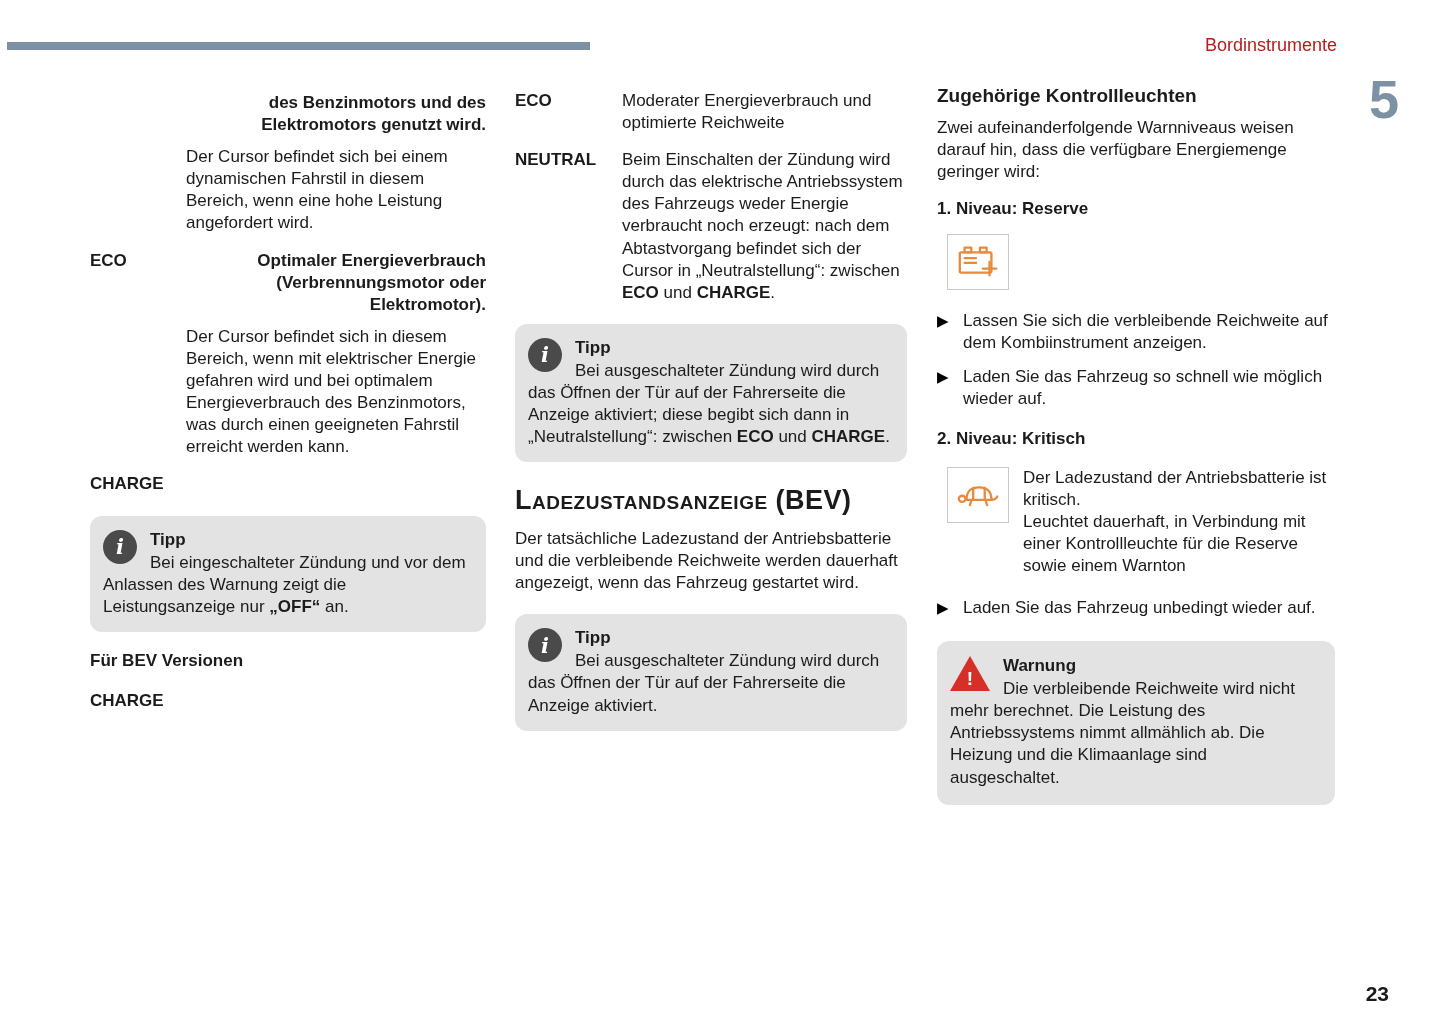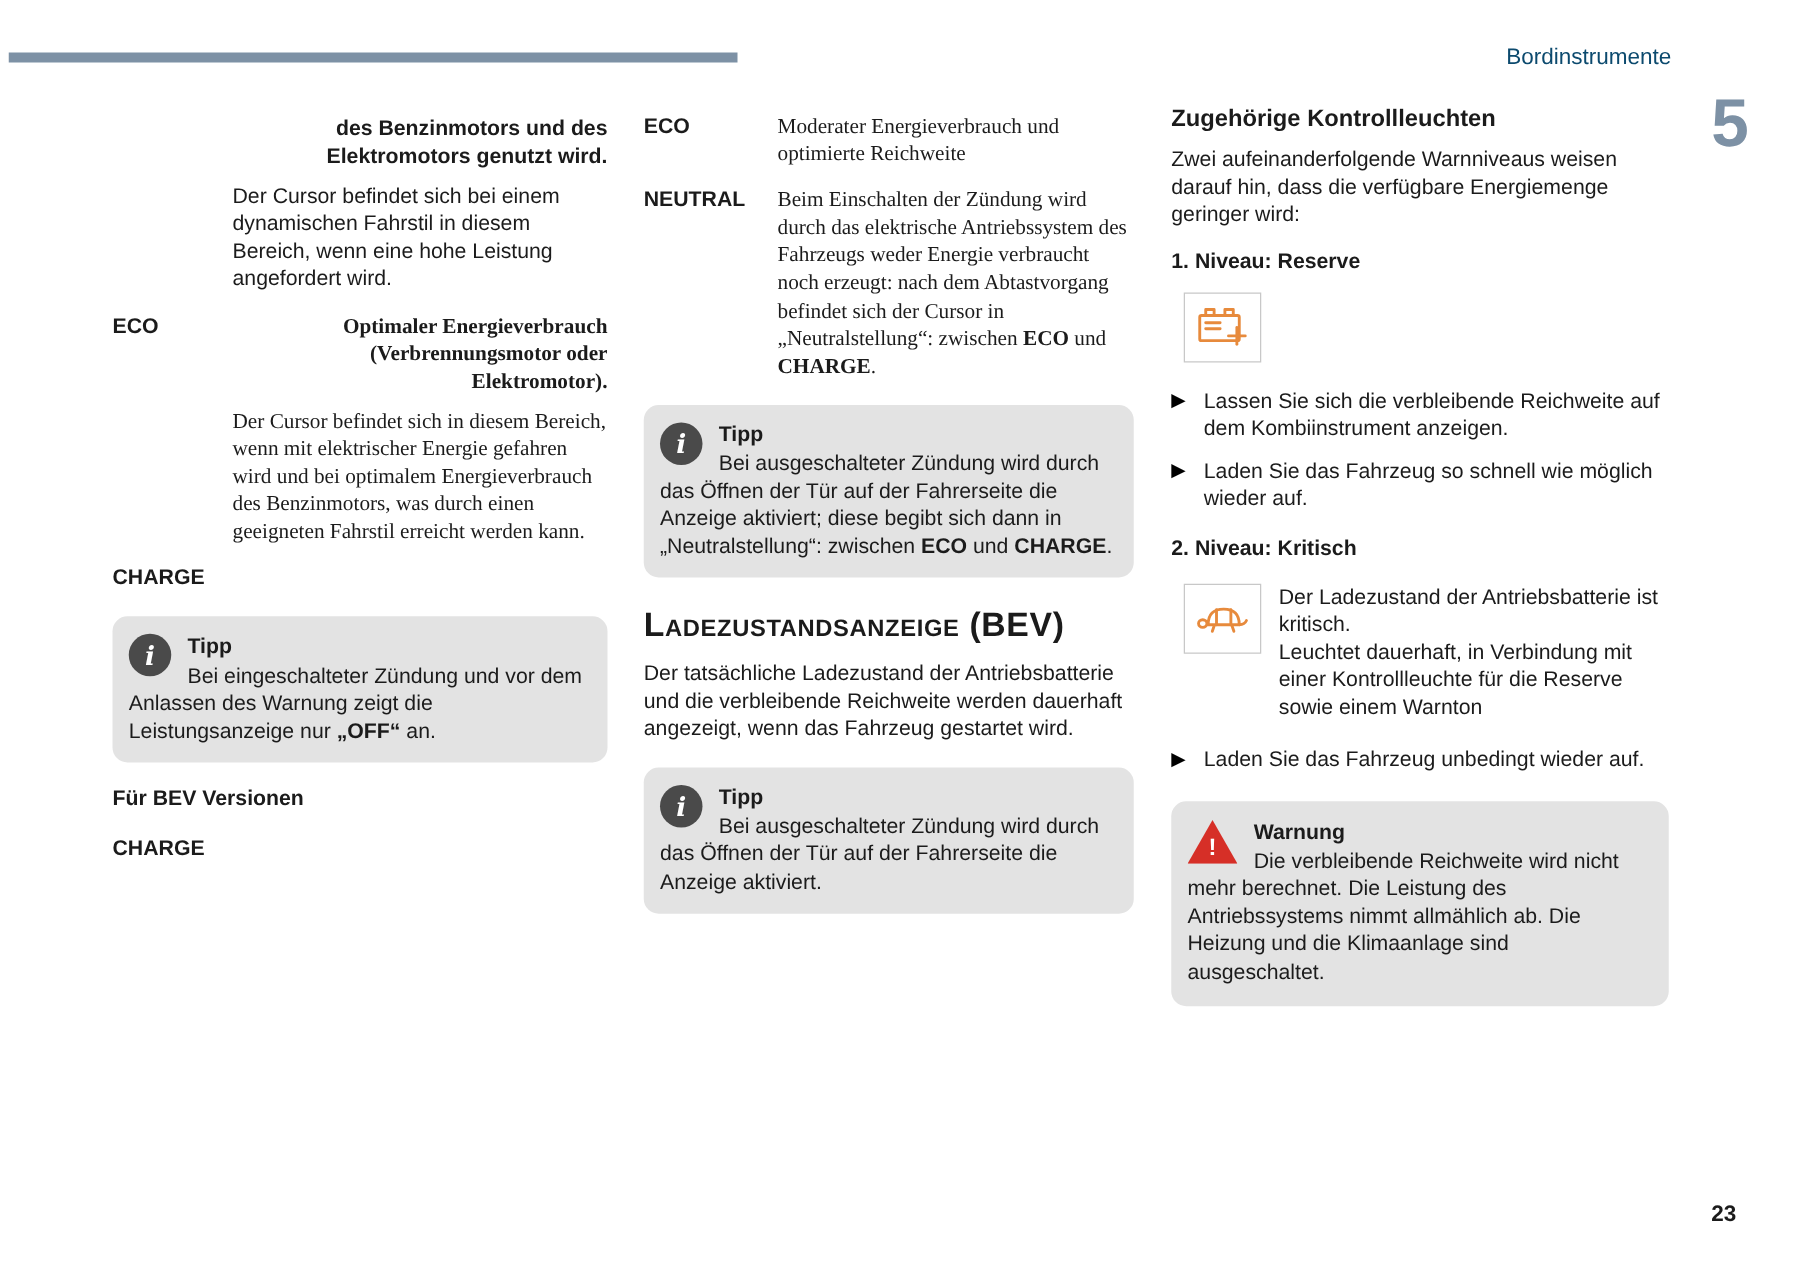--- a/index.html
+++ b/index.html
@@ -5,38 +5,38 @@
   * { margin:0; padding:0; box-sizing:border-box; }
   html,body { background:#ffffff; }
   body {
     width:1445px; height:1018px;
     font-family:"Liberation Sans","DejaVu Sans",sans-serif;
     color:#1b1b1b;
   }
   .page { position:relative; width:1445px; height:1018px; background:#fff; overflow:hidden; }
 
   .topbar { position:absolute; left:7px; top:42px; width:583px; height:8px; background:#7d91a5; }
-  .header-right { position:absolute; top:35px; right:108px; font-size:18px; color:#0c4a6e; }
+  .header-right { position:absolute; top:35px; right:108px; font-size:18px; color:#b91c1c; }
   .chapter-num { position:absolute; top:72px; right:46px; font-size:54px; font-weight:bold; color:#7d91a5; line-height:1; }
-  .page-num { position:absolute; right:56px; bottom:36px; font-size:18px; font-weight:bold; }
+  .page-num { position:absolute; right:56px; bottom:12px; font-size:21px; font-weight:bold; }
 
   .col { position:absolute; font-size:17px; line-height:1.3; }
   .col1 { left:90px;  top:92px; width:396px; }
   .col2 { left:515px; top:90px; width:392px; }
   .col3 { left:937px; top:84px; width:398px; }
 
   p { margin-bottom:15px; }
   .b { font-weight:bold; }
   .lead { margin-bottom:10px;text-align:right; }
   .indent { margin-left:96px; }
 
   .dl-row { display:flex; margin-bottom:15px; }
   .dl-label { flex:0 0 96px; font-weight:bold; }
   .col2 .dl-label { flex:0 0 107px; }
-  .dl-body { flex:1;font-family:Liberation Serif, serif; }
+  .dl-body { flex:1; }
   .dl-body p:last-child { margin-bottom:0; }
 
   .tipbox {
     background:#e3e3e3; border-radius:12px;
     padding:13px 15px 14px 13px;
     margin:20px 0 18px 0;
   }
   .tipbox::after, .warnbox::after { content:""; display:block; clear:both; }
   .info-icon {
     width:34px; height:34px; border-radius:50%;

